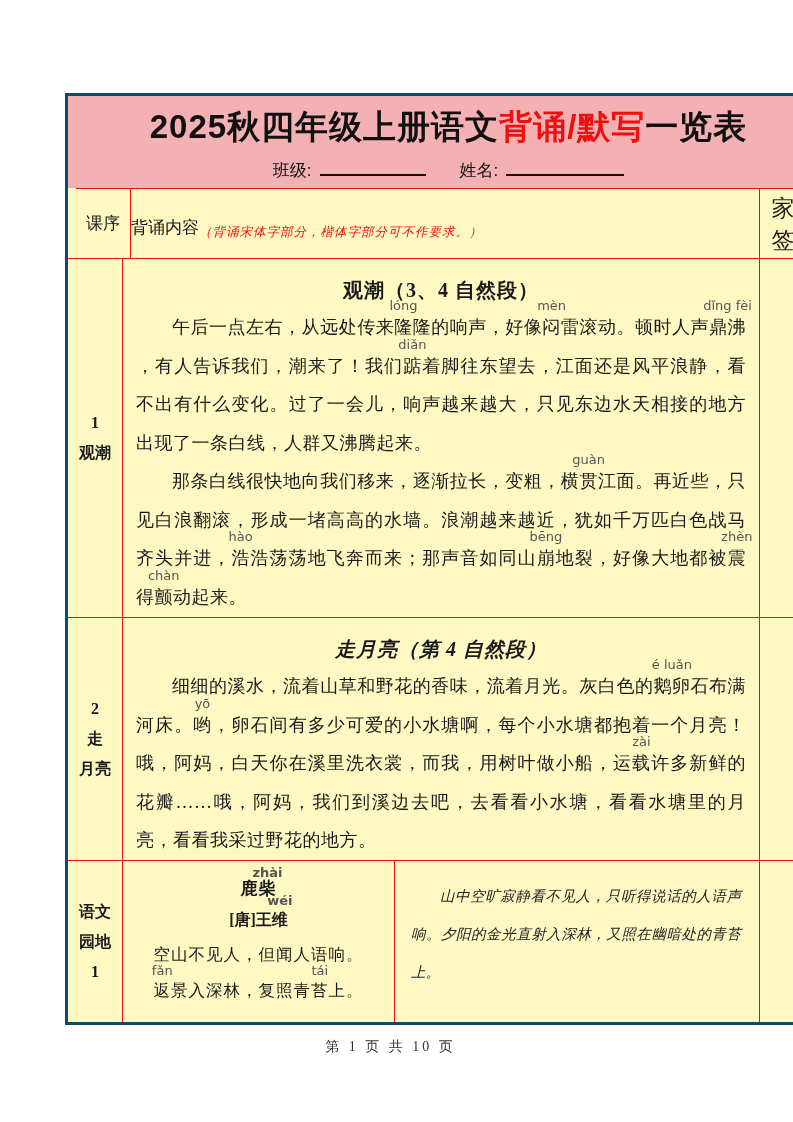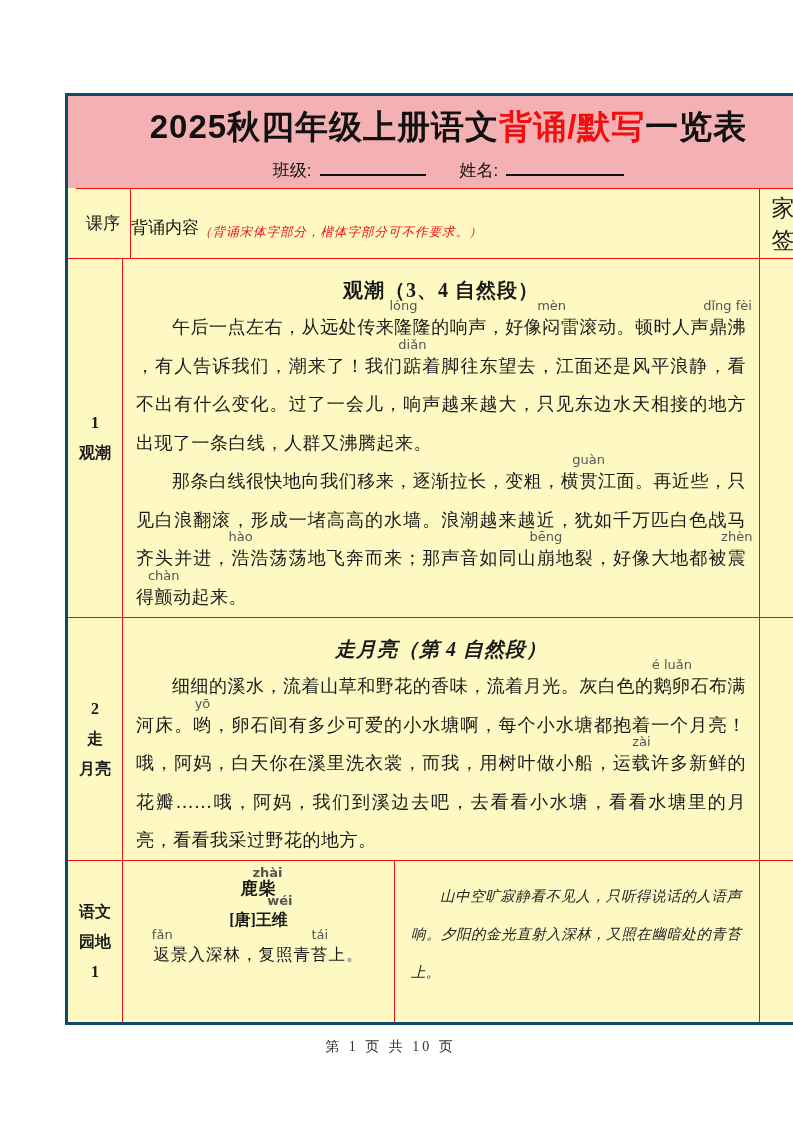--- a/index.html
+++ b/index.html
@@ -186,20 +186,21 @@
     <div class="row row-3">
       <div class="cell col-lesson">
         <div>语文</div>
         <div>园地</div>
         <div>1</div>
       </div>
       <div class="cell col-content split">
         <div class="poem-cell">
           <div class="poem-title">鹿<span class="ruby"><span class="pin">zhài</span>柴</span></div>
           <div class="poem-author">[唐]王<span class="ruby"><span class="pin">wéi</span>维</span></div>
+          <div class="poem-line">空山不见人，但闻人语响。</div>
           <div class="poem-line"><span class="ruby"><span class="pin">fǎn</span>返</span>景入深林，复照青<span class="ruby"><span class="pin">tái</span>苔</span>上。</div>
         </div>
         <div class="note-cell">山中空旷寂静看不见人，只听得说话的人语声响。夕阳的金光直射入深林，又照在幽暗处的青苔上。</div>
       </div>
       <div class="cell col-sign"></div>
     </div>
 
   </div>
 
   <div class="footer">第 1 页 共 10 页</div>

